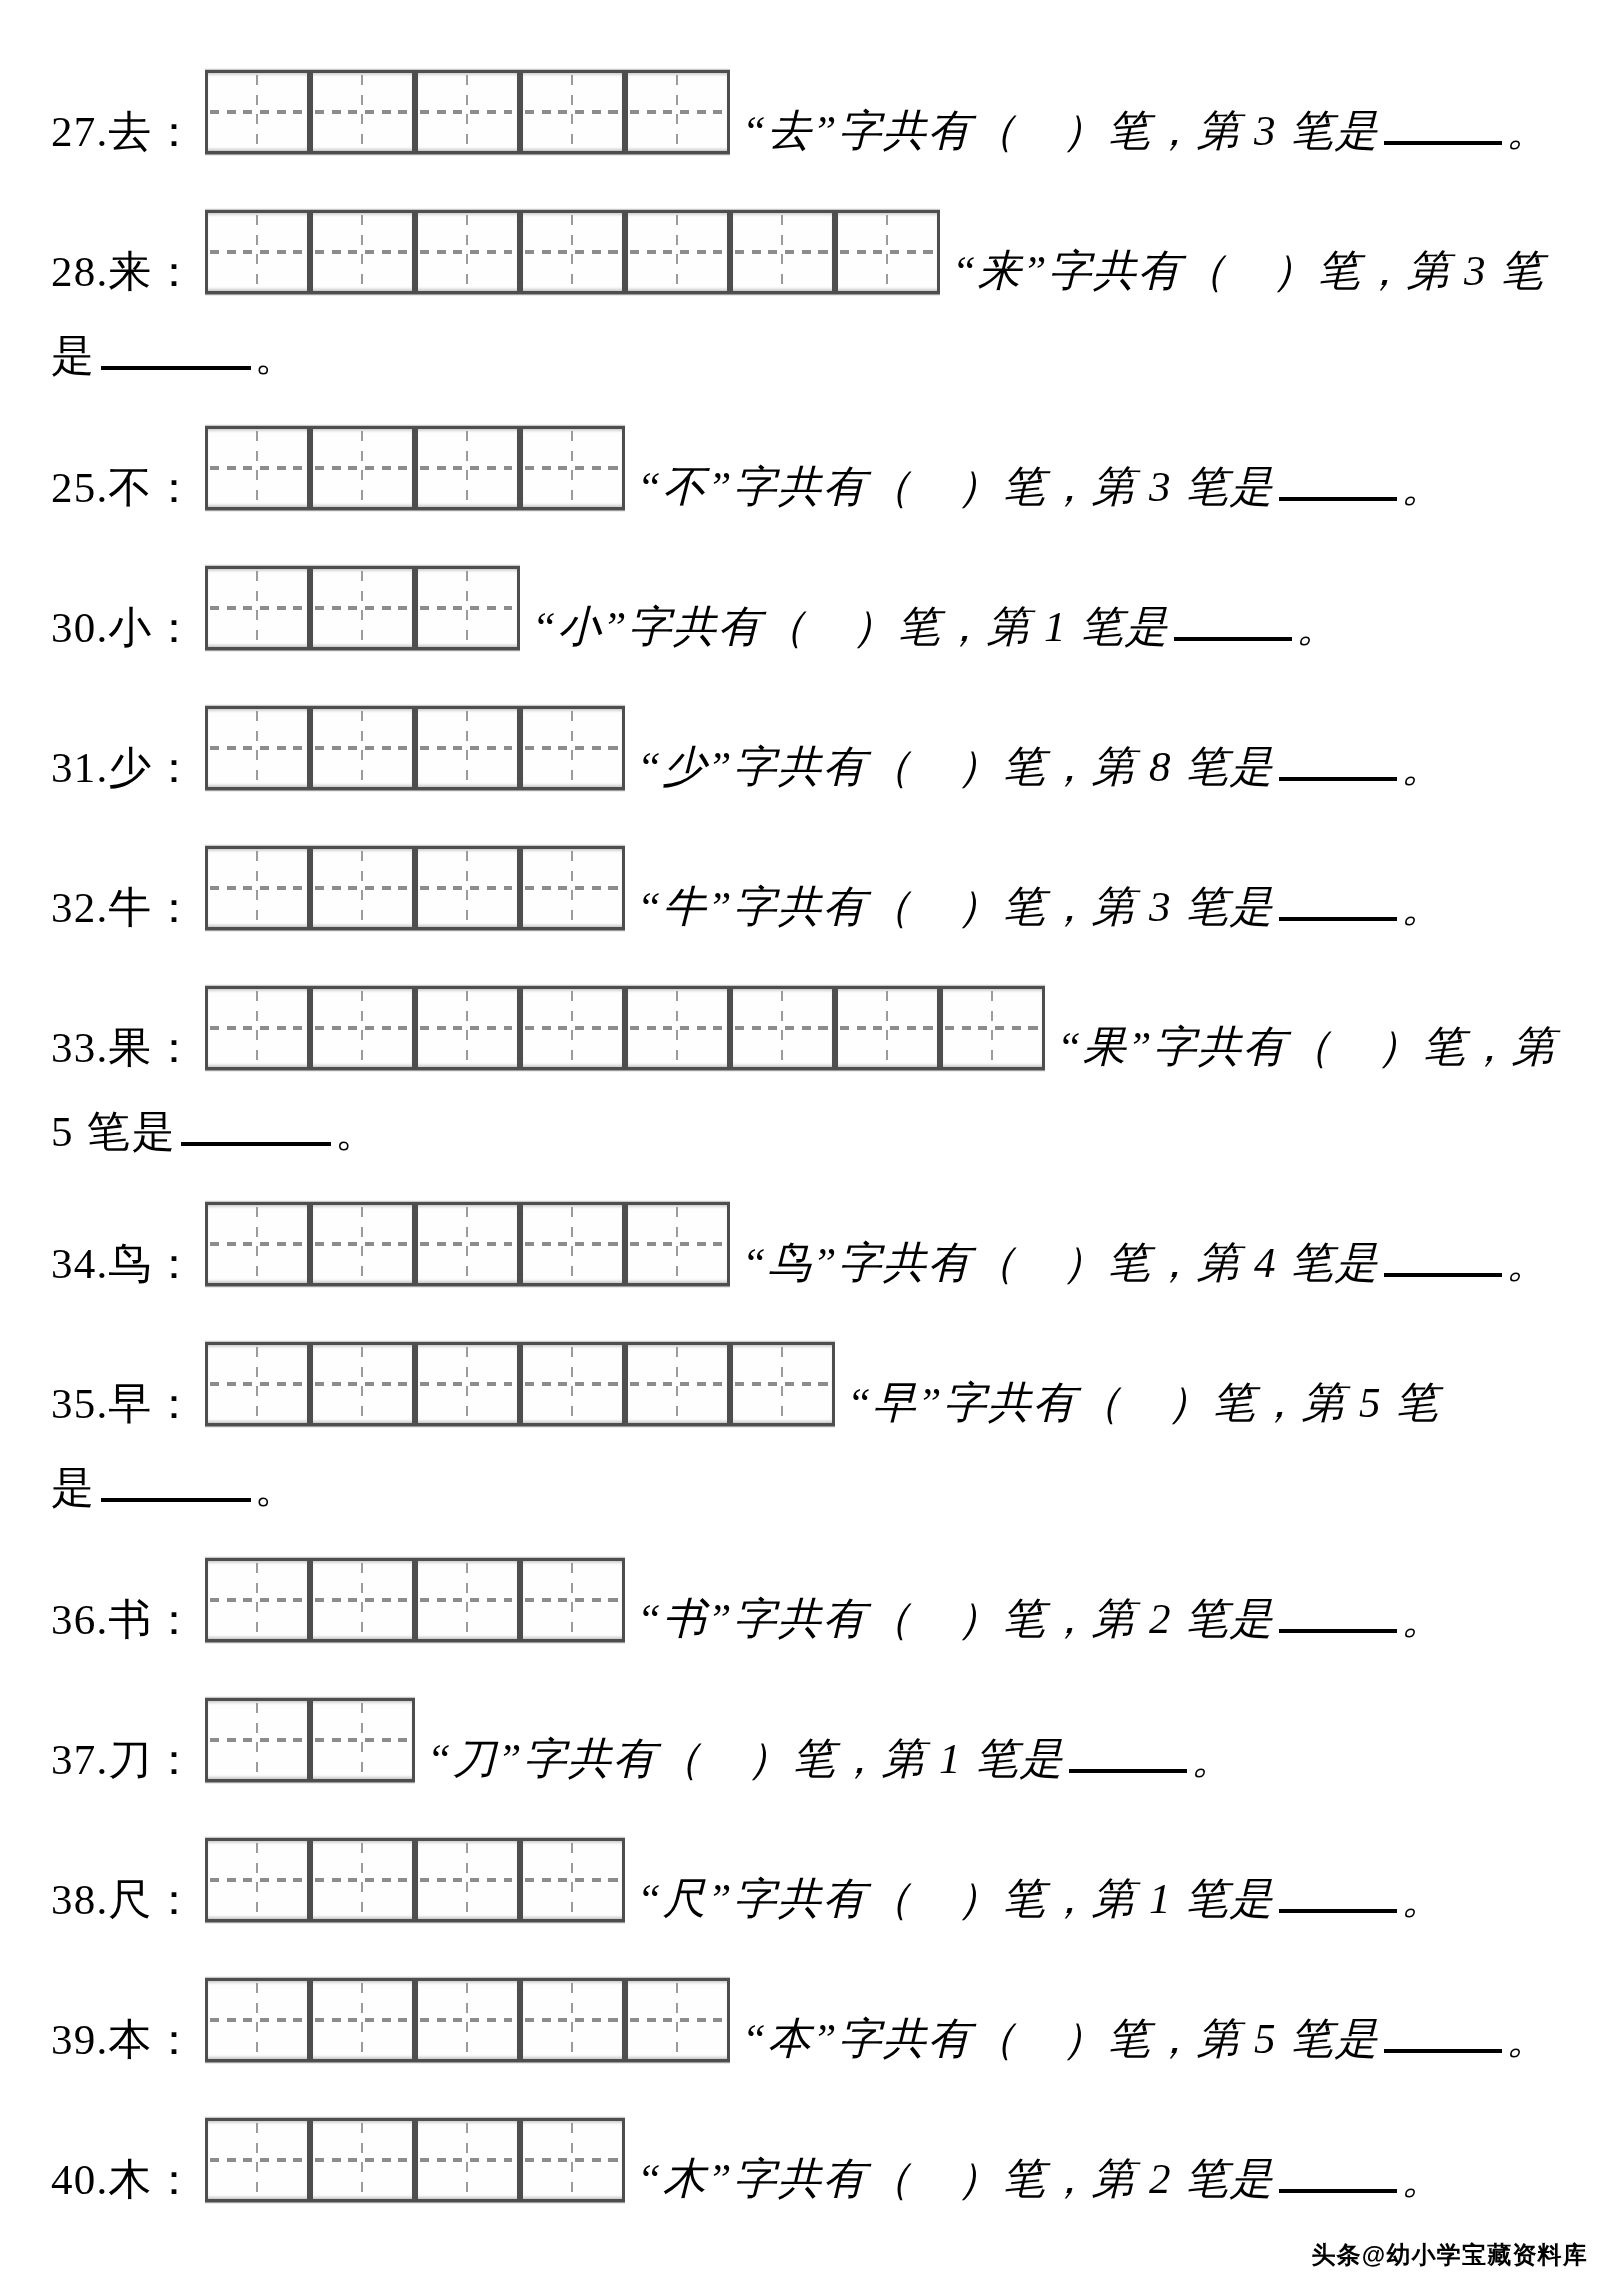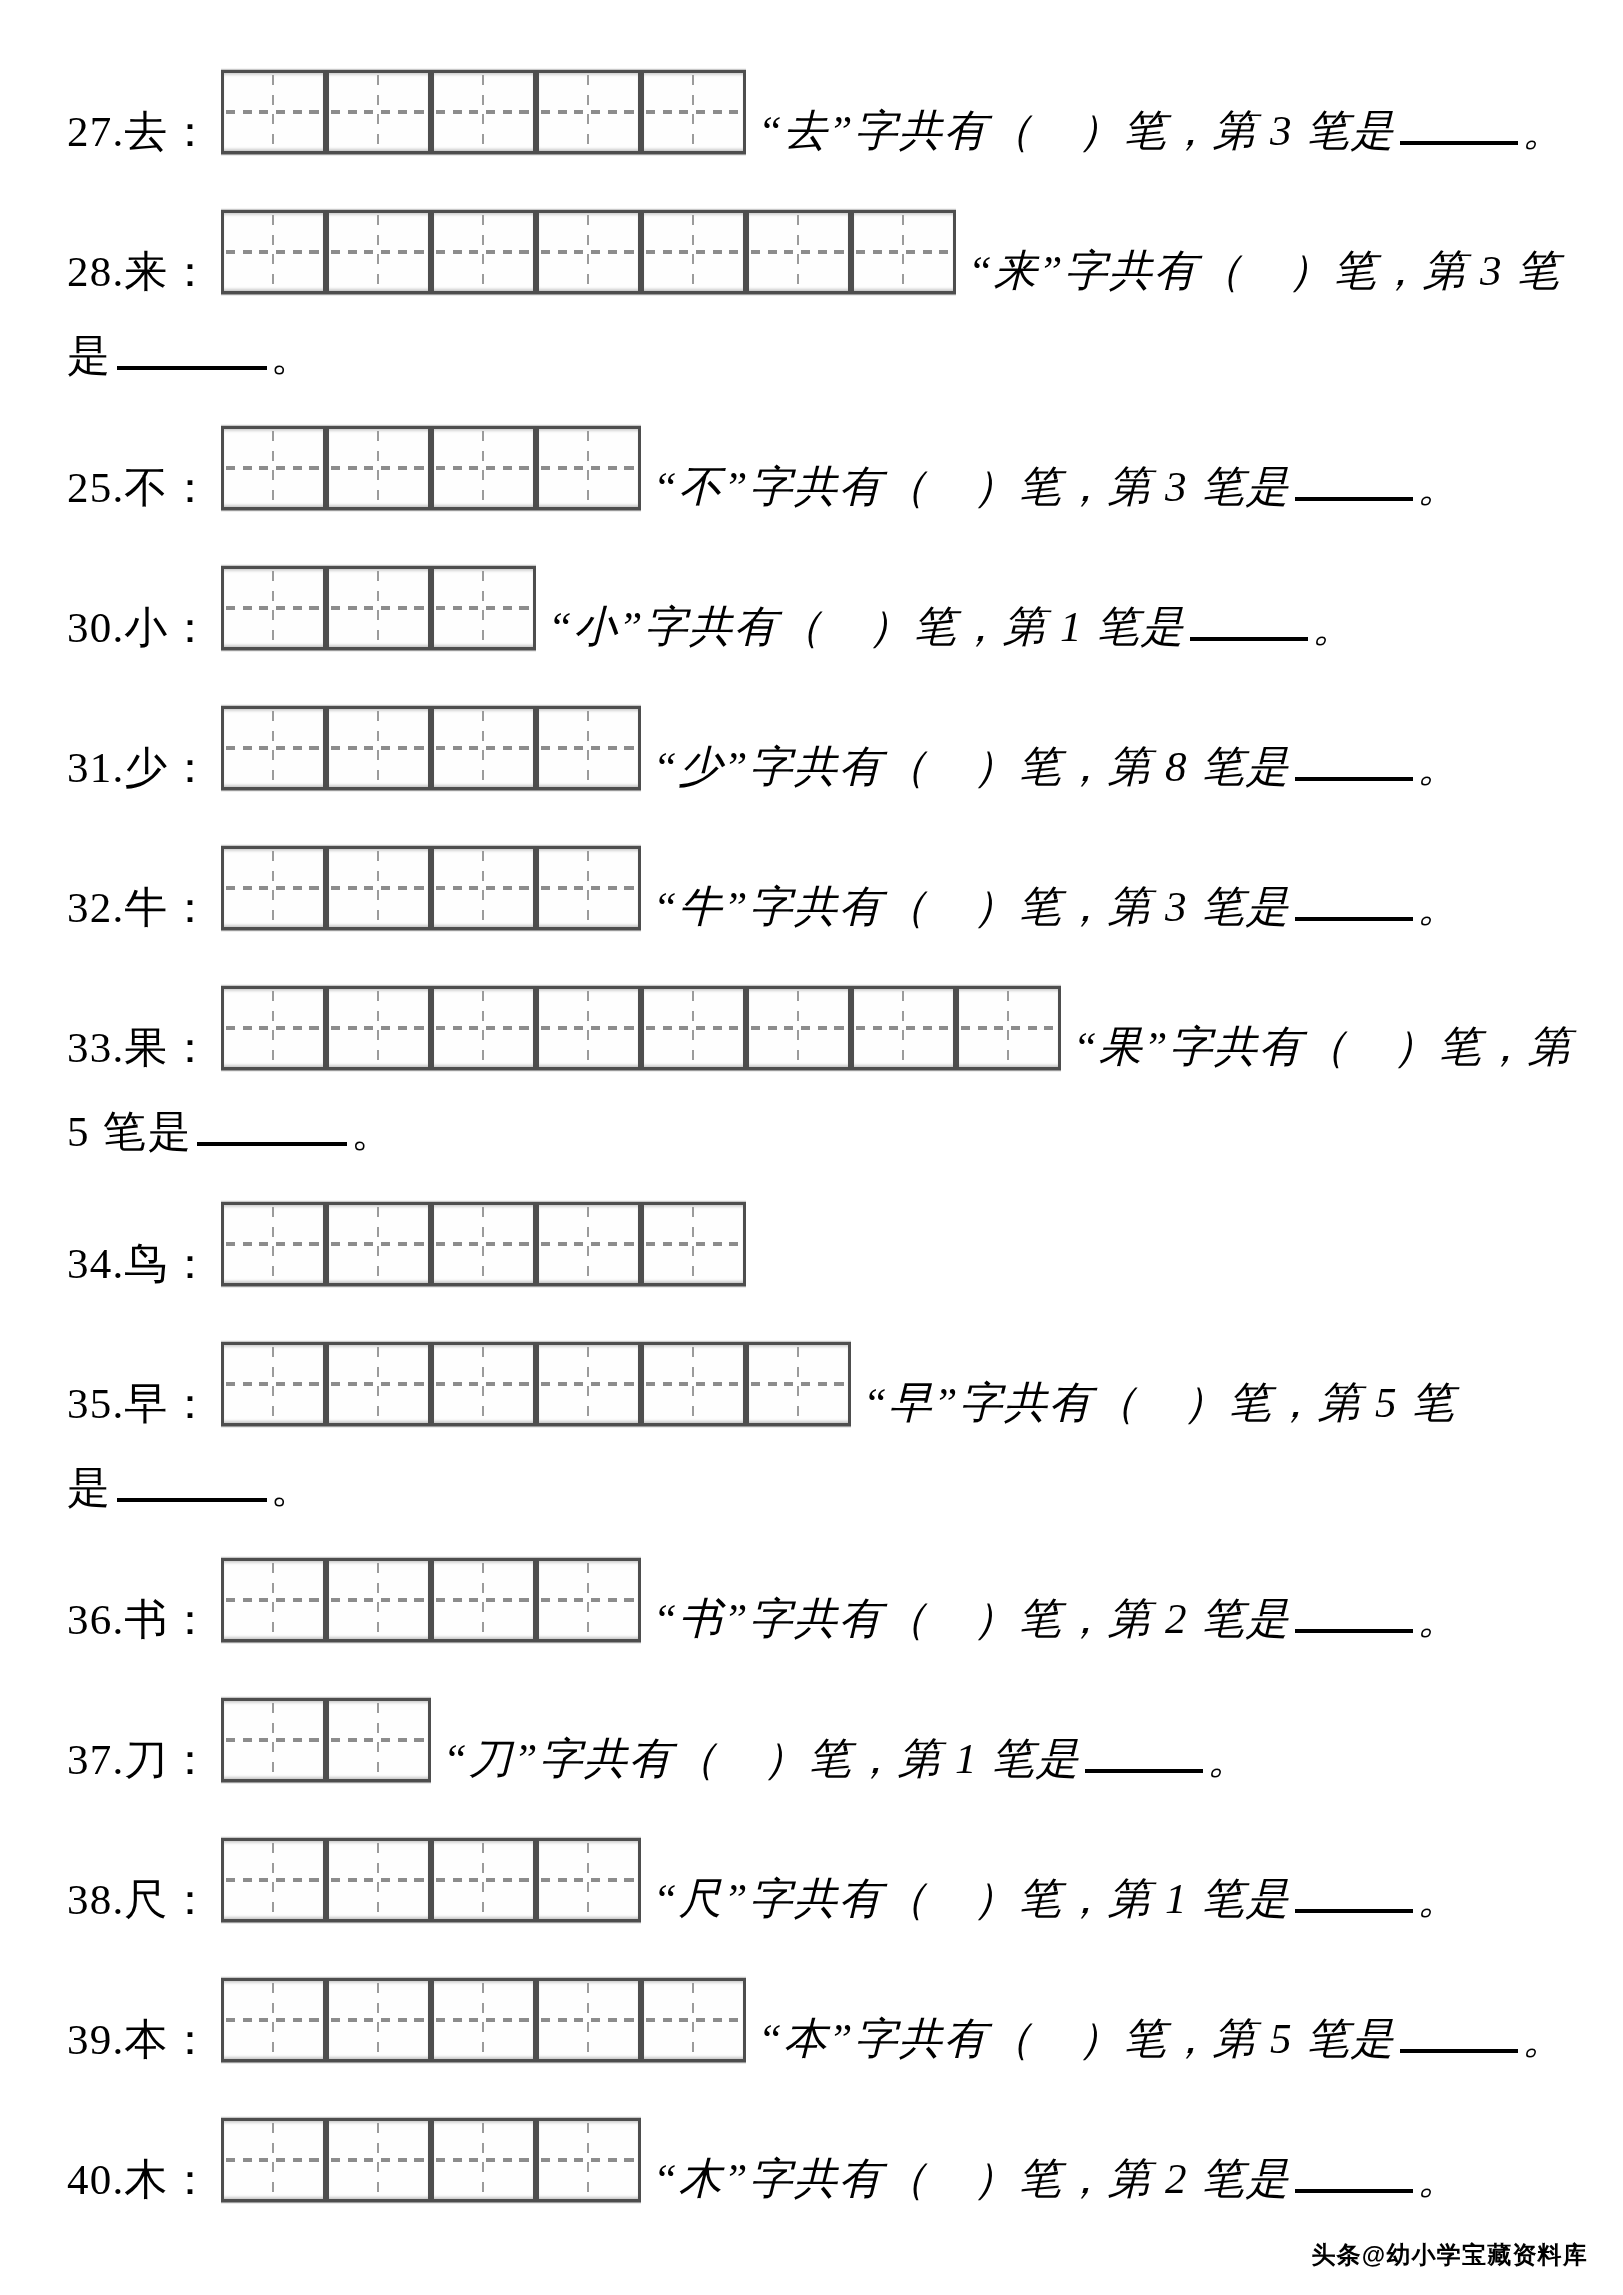--- a/index.html
+++ b/index.html
@@ -3,21 +3,21 @@
 <meta charset="utf-8">
 <style>
   html,body{margin:0;padding:0;}
   body{
     width:1623px;height:2295px;
     background:#ffffff;color:#000;
     font-family:"Liberation Serif","DejaVu Serif",serif;
     position:relative;overflow:hidden;
   }
   .sheet{padding:70px 0 0 51px;}
-  .q-block{margin-bottom:49px;margin-left:16px;}
+  .q-block{margin-bottom:49px;}
   .q-row{display:flex;align-items:flex-end;white-space:nowrap;height:91px;}
   .q-label{font-size:43px;line-height:1;padding-bottom:8.3px;letter-spacing:1.2px;}
   .box-strip{display:flex;margin-left:8.3px;margin-right:12px;align-self:flex-start;}
   .t-box{
     width:99px;height:78px;background:#fefefe;
     border:3.6px solid #4e4e4e;position:relative;
     box-shadow:inset 0 3.6px 3px -1.8px #cccccc, inset 0 -3.6px 3px -1.8px #c4c4c4,
                0 1.2px 0 #9a9a9a, 0 -1.2px 0 #c9c9c9;
   }
   .vline{
@@ -274,20 +274,21 @@
           </span>
           <span class="t-box">
             <i class="vline"></i>
             <i class="hline"></i>
           </span>
           <span class="t-box">
             <i class="vline"></i>
             <i class="hline"></i>
           </span>
         </span>
+      <span class="q-text"><span>“鸟”字共有（　）笔，第 4 笔是</span><span><span class="blank"></span><span>。</span></span></span>
     </div>
 
   </div>
 
   <div class="q-block">
     <div class="q-row">
       <span class="q-label">35.早：</span>
       <span class="box-strip">
           <span class="t-box">
             <i class="vline"></i>

